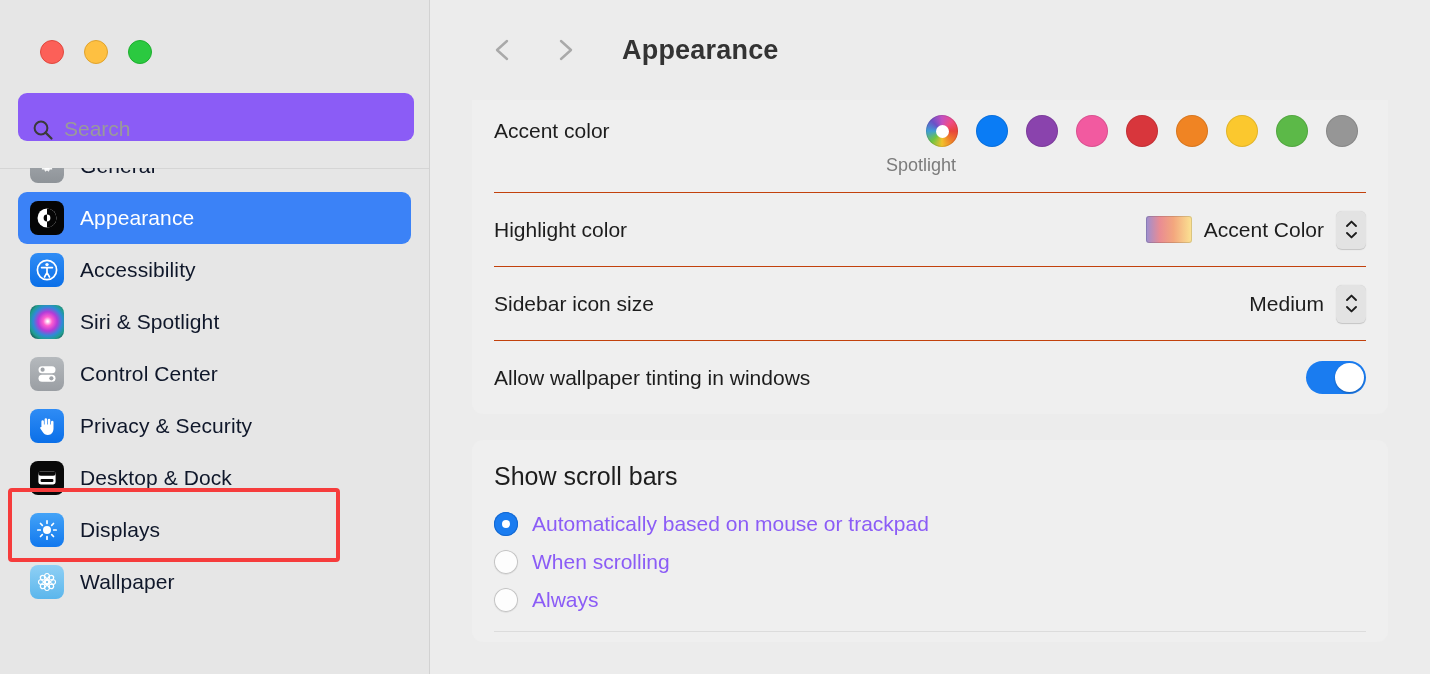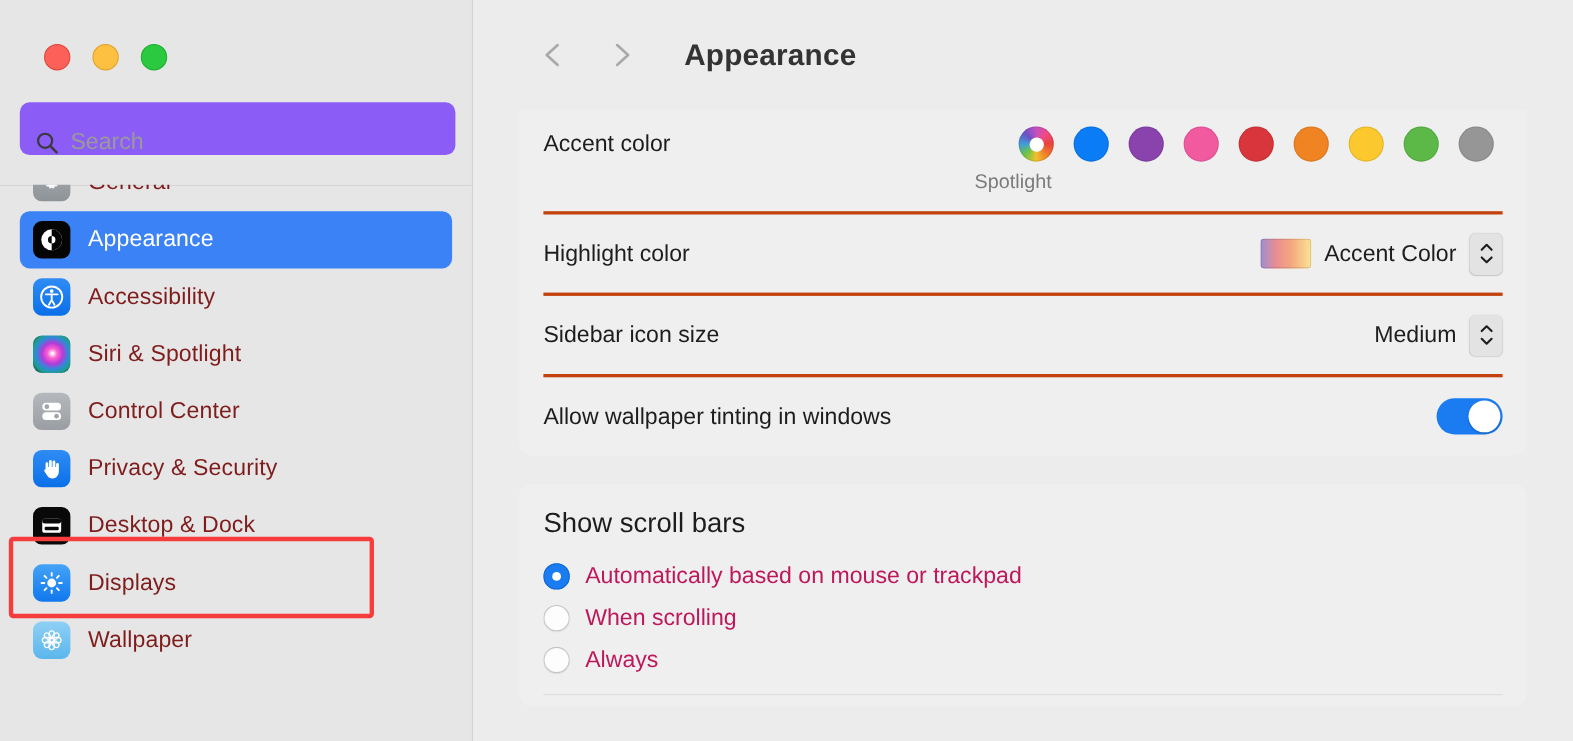--- a/index.html
+++ b/index.html
@@ -101,21 +101,21 @@
     align-items: center;
     gap: 16px;
     height: 52px;
     padding: 0 12px;
     border-radius: 9px;
     cursor: default;
   }
   .nav-item.selected { background: #3b82f7; }
   .nav-label {
     font-size: 21px;
-    color: #7f1d1d;
+    color: #0f172a;
     letter-spacing: 0.1px;
     white-space: nowrap;
   }
   .nav-item.selected .nav-label { color: #ffffff; }
 
   .nav-icon {
     width: 34px; height: 34px;
     border-radius: 8px;
     flex: 0 0 34px;
     position: relative;
@@ -201,21 +201,21 @@
     border-top-left-radius: 0;
     border-top-right-radius: 0;
     margin-top: -4px;
   }
 
   .row {
     display: flex;
     align-items: center;
     justify-content: space-between;
     min-height: 74px;
-    border-top: 3px solid #c2410c;
+    border-top: 1px solid #c2410c;
     position: relative;
   }
   .row:first-child { border-top: 1px solid #dcdcdc; }
 
   .row-label {
     font-size: 21px;
     color: #1d1d1d;
   }
 
   
@@ -334,21 +334,21 @@
     content: "";
     position: absolute;
     left: 50%; top: 50%;
     width: 8px; height: 8px;
     margin: -4px 0 0 -4px;
     background: #fff;
     border-radius: 50%;
   }
   .radio-label {
     font-size: 21px;
-    color: #be185d;
+    color: #8b5cf6;
   }
   .bottom-sep {
     border-top: 1px solid #dcdcdc;
     margin-top: 12px;
   }
 </style>
 </head>
 <body>
 
 <div class="window">

